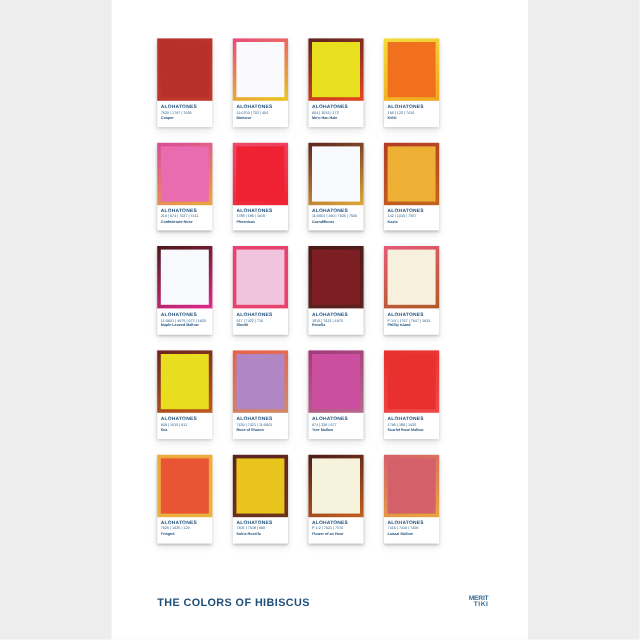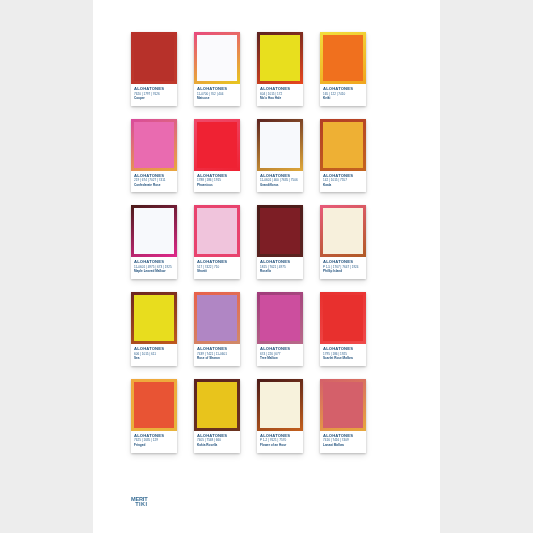--- a/index.html
+++ b/index.html
@@ -331,19 +331,20 @@
       <div class="label">
         <div class="brand">ALOHATONES</div>
         <div class="codes">7416 | 7416 | 7409</div>
         <div class="cname">Lanaai Mallow</div>
       </div>
     </div>
 
   </div>
 
   <div class="footer">
+    <div class="footer-title">THE COLORS OF HIBISCUS</div>
     <div class="logo">
       <div class="logo-top">MERIT</div>
       <div class="logo-bottom">TIKI</div>
     </div>
   </div>
 
 </div>
 
 </body></html>

